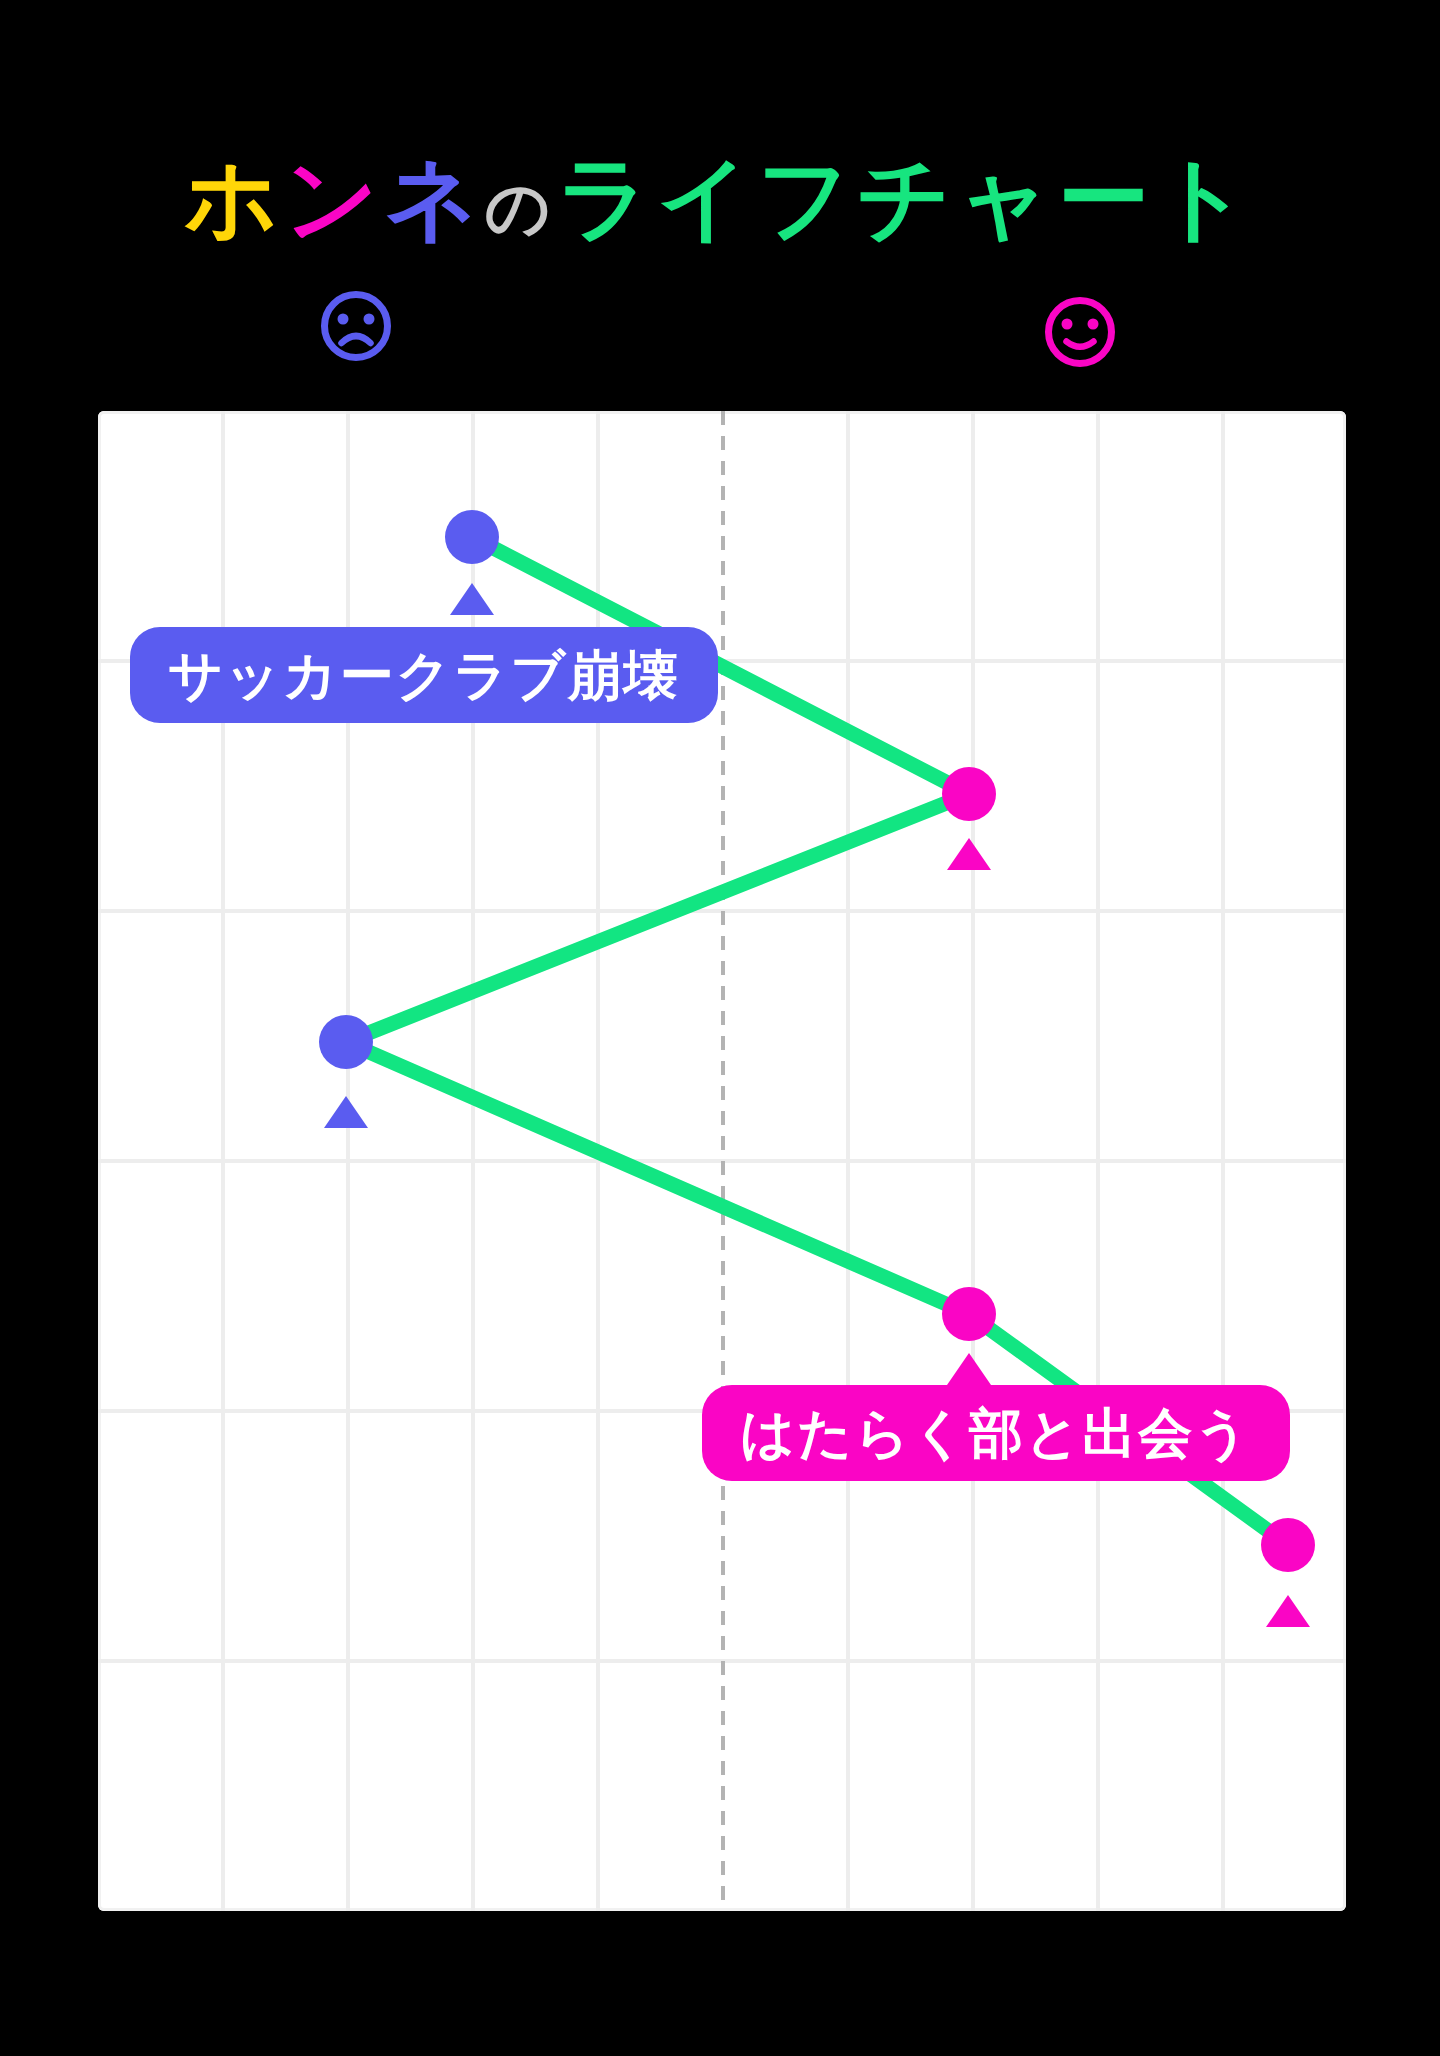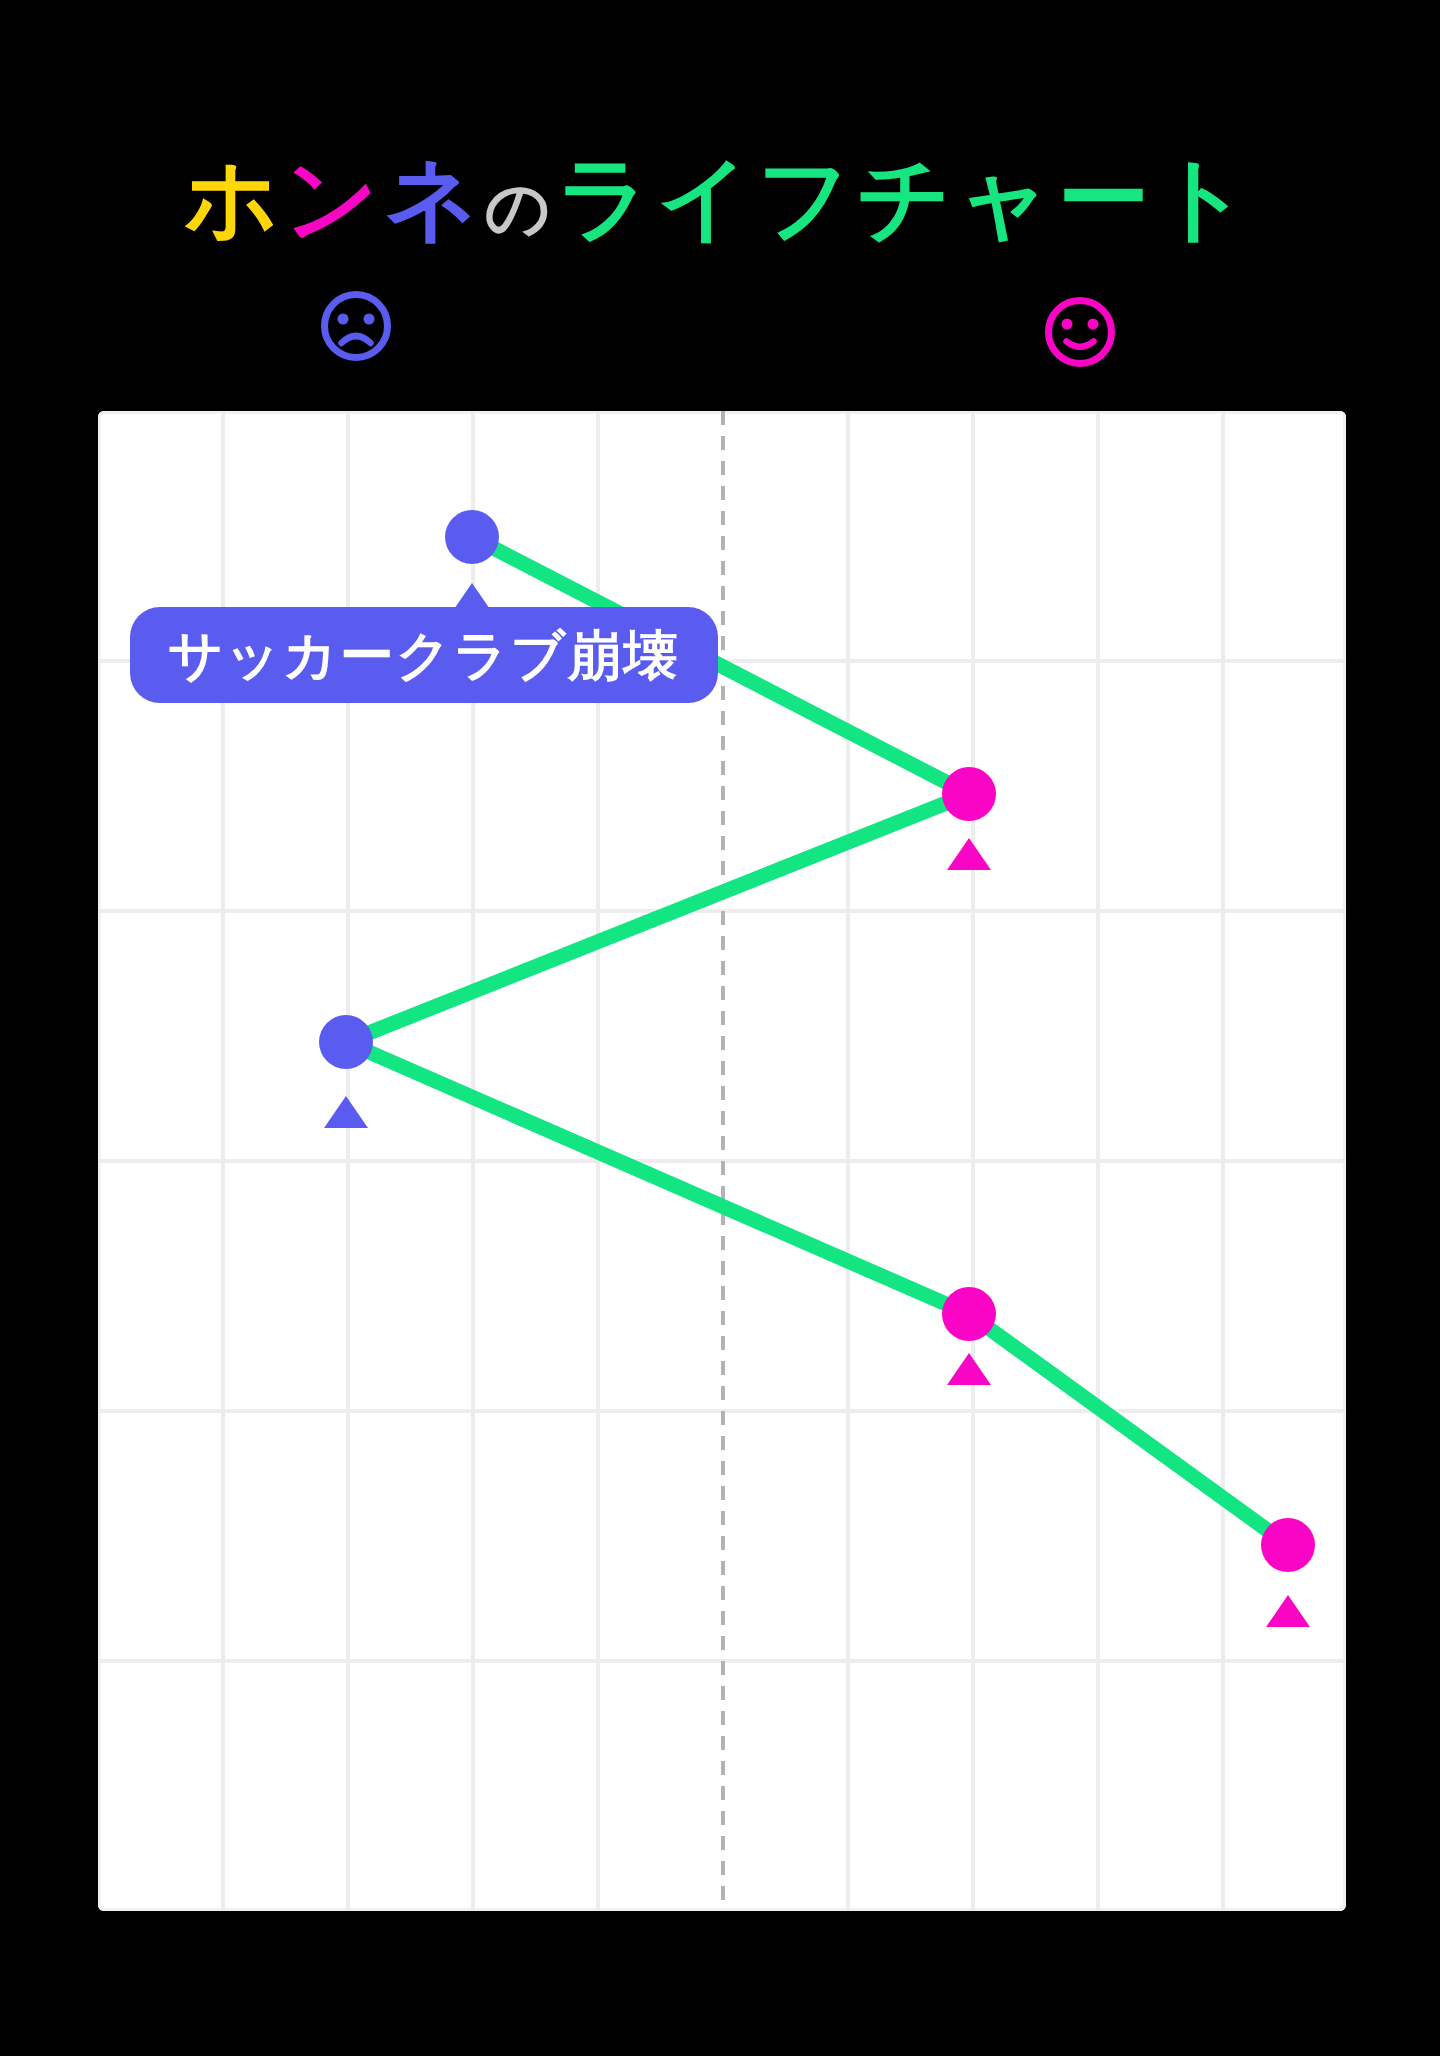--- a/index.html
+++ b/index.html
@@ -57,20 +57,21 @@
         <line x1="0" y1="1250" x2="1248" y2="1250" stroke="#ededed" stroke-width="4"></line>
         <line x1="625" y1="0" x2="625" y2="1500" stroke="#b3b3b3" stroke-width="4" stroke-dasharray="14 11"></line>
         <polyline points="374,126 871,383 248,631 871,903 1190,1134" fill="none" stroke="#12e582" stroke-width="15" stroke-linecap="round" stroke-linejoin="round"></polyline>
         <circle cx="374" cy="126" r="27" fill="#5a5cf0"></circle>
         <circle cx="871" cy="383" r="27" fill="#fa05c5"></circle>
         <circle cx="248" cy="631" r="27" fill="#5a5cf0"></circle>
         <circle cx="871" cy="903" r="27" fill="#fa05c5"></circle>
         <circle cx="1190" cy="1134" r="27" fill="#fa05c5"></circle>
       </svg>
       <div class="pointer" style="left: 352px; top: 172px; border-bottom-color: rgb(90, 92, 240);"></div>
-      <div class="bubble" style="left: 32px; top: 196px; background: rgb(90, 92, 240);">サッカークラブ崩壊</div>
+      <div class="bubble" style="left: 32px; top: 216px; background: rgb(90, 92, 240);">サッカークラブ崩壊</div>
       <div class="pointer" style="left: 849px; top: 427px; border-bottom-color: rgb(250, 5, 197);"></div>
       <div class="pointer" style="left: 226px; top: 685px; border-bottom-color: rgb(90, 92, 240);"></div>
       <div class="pointer" style="left: 849px; top: 942px; border-bottom-color: rgb(250, 5, 197);"></div>
+      <div class="bubble" style="left: 604px; top: 974px; background: rgb(250, 5, 197);">はたらく部と出会う</div>
       <div class="pointer" style="left: 1168px; top: 1184px; border-bottom-color: rgb(250, 5, 197);"></div>
     </div>
 
 </div>
 
 </body></html>

